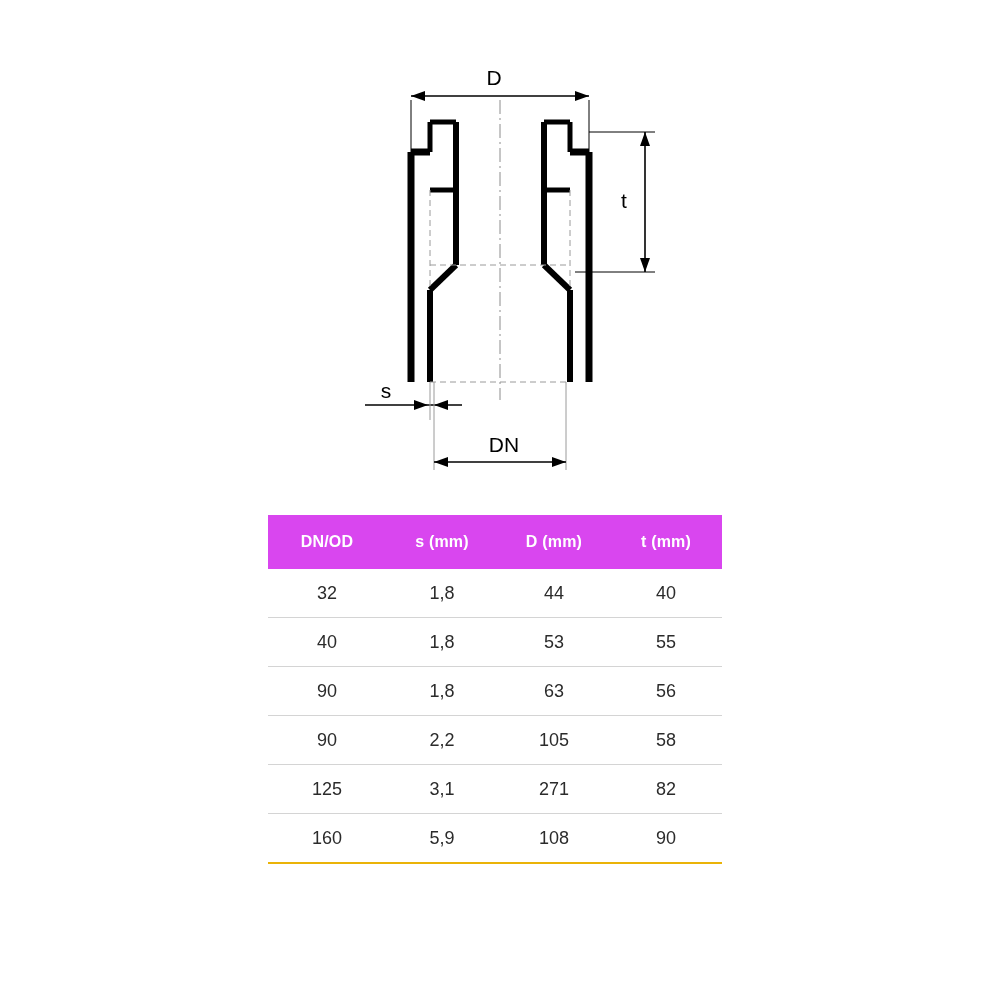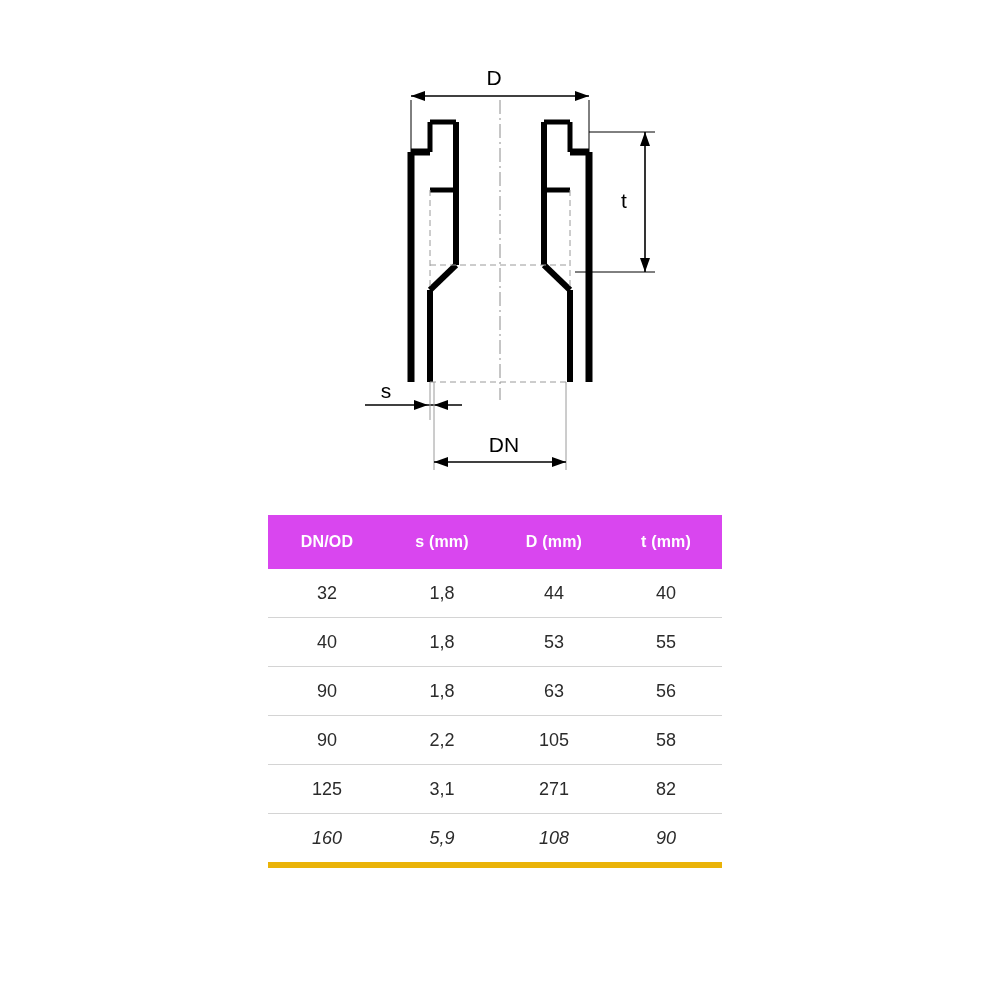--- a/index.html
+++ b/index.html
@@ -57,22 +57,21 @@
   }
   table.spec td {
     text-align: center;
     font-size: 18px;
     color: #2b2b2b;
     height: 46px;
     border-bottom: 1px solid #d4d4d4;
     background: #ffffff;
   }
   table.spec tr.data-row:last-child td {
-    border-bottom: 6px solid #eab308;
-    font-style: italic;
+    border-bottom: 2px solid #eab308;
   }
   table.spec col.c0 { width: 118px; }
   table.spec col.c1 { width: 112px; }
   table.spec col.c2 { width: 112px; }
   table.spec col.c3 { width: 112px; }
 </style>
 </head>
 <body>
 
 <div id="drawing-area">

